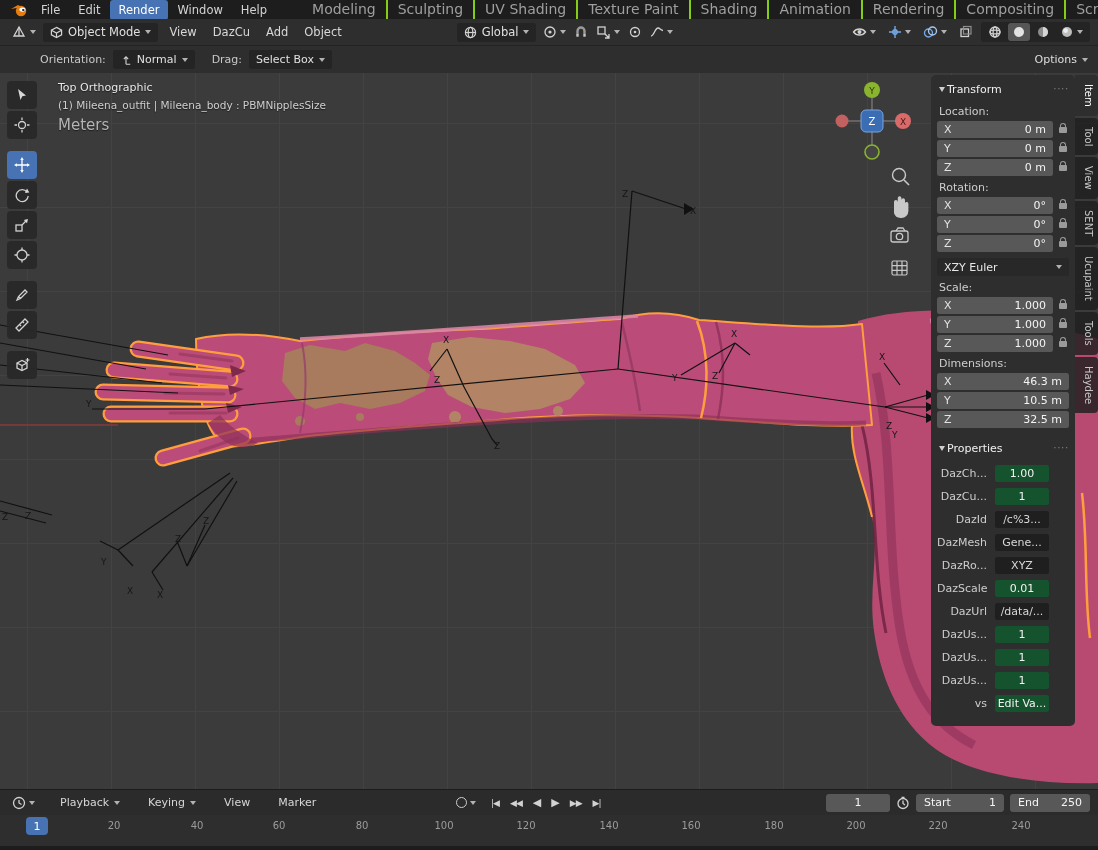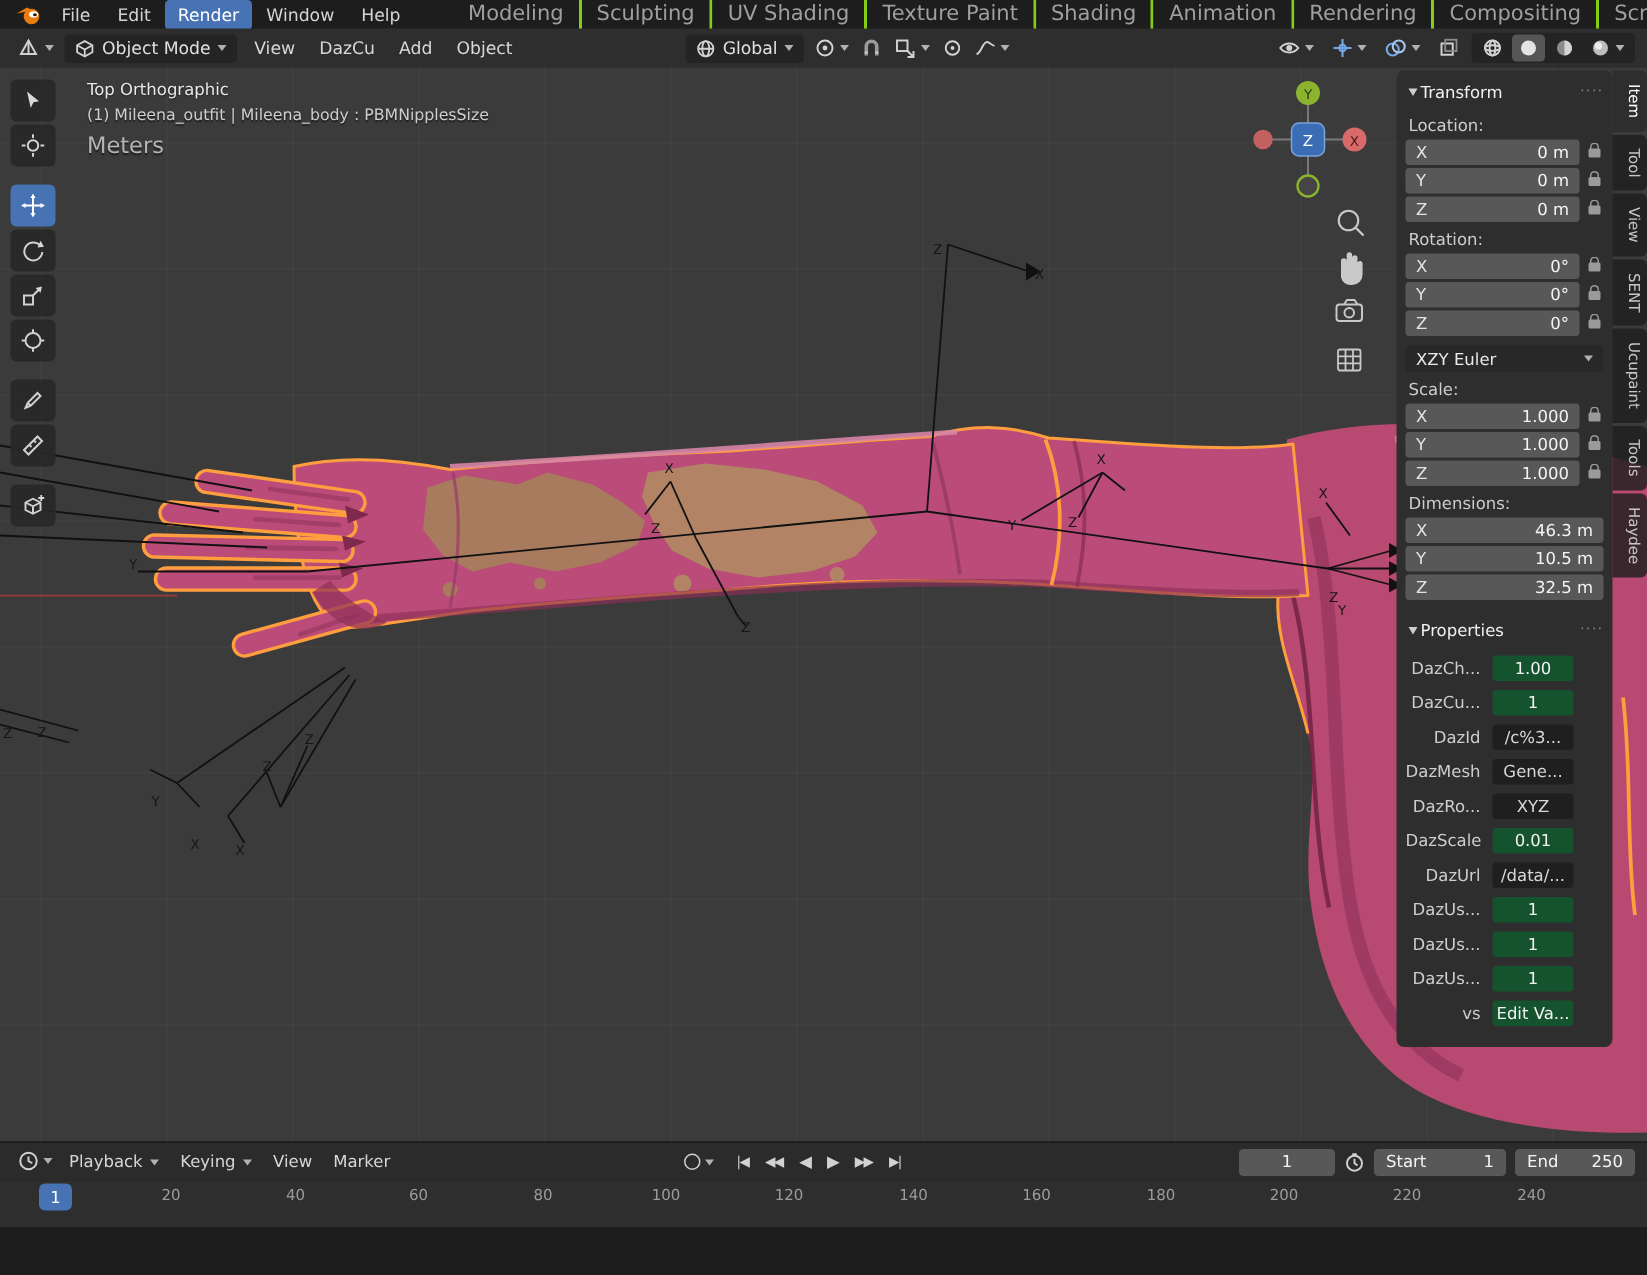--- a/index.html
+++ b/index.html
@@ -63,21 +63,21 @@
   .prop-val{width:54px;height:17px;border-radius:2.5px;display:flex;align-items:center;justify-content:center;margin-right:20px;flex:none;white-space:nowrap;overflow:hidden}
   .prop-val.num{background:#14532d;color:#f2f2f2}
   .prop-val.text{background:#1f1f1f;color:#d8d8d8}
 
   .tabstrip{position:absolute;left:1075px;top:2px;width:23px;display:flex;flex-direction:column;gap:2px}
   .side-tab{writing-mode:vertical-rl;font-size:10px;color:#c6c6c6;background:rgba(30,30,30,.82);padding:9px 4px;border-radius:0 4px 4px 0;white-space:nowrap}
   .side-tab.active{background:#2e2e2e;color:#fff}
 
   
   .playbar{height:25px;background:#2b2b2b;border-top:1px solid #1c1c1c;display:flex;align-items:center;padding:0 8px;font-size:11px;flex:none;position:relative}
-  .pb-left{display:flex;align-items:flex-start;gap:0}
+  .pb-left{display:flex;align-items:flex-end;gap:14px}
   .pmenu{display:inline-flex;align-items:center;gap:5px;padding:3px 7px;color:#d6d6d6}
   .transport{position:absolute;left:452px;display:flex;align-items:center;gap:11px}
   .tbtn{color:#d2d2d2;font-size:9px;letter-spacing:-1px;white-space:nowrap}
   .ring{width:9px;height:9px;border:1.6px solid #cfcfcf;border-radius:50%;display:inline-block}
   .pb-right{margin-left:auto;display:flex;align-items:center;gap:6px}
   .framefield{width:64px;height:18px;background:#585858;border-radius:3px;display:flex;align-items:center;justify-content:center;color:#f4f4f4}
   .sefield{height:18px;background:#585858;border-radius:3px;display:flex;align-items:center;justify-content:space-between;padding:0 8px;color:#f4f4f4}
   .sefield.start{width:72px}
   .sefield.end{width:64px}
 
@@ -241,20 +241,39 @@
           <svg width="14" height="14" viewBox="0 0 14 14">
             <circle cx="7" cy="7" r="5" fill="#bdbdbd"></circle>
               <circle cx="5.6" cy="5.6" r="2.4" fill="#ececec"></circle>
           </svg>
             <span class="chev"></span>
         </span>
       </span>
     </div>
   </div>
 
+  <div class="toolheader">
+    <span class="tlabel">Orientation:</span>
+    <span class="dd">
+      <svg width="12" height="12" viewBox="0 0 14 14">
+        <path class="ic" d="M7,12 V3 M7,12 H12 M7,3 l-2.5,3 M7,3 l2.5,3"></path>
+      </svg>
+      <span>Normal</span>
+      <span class="chev"></span>
+    </span>
+    <span class="tlabel" style="margin-left:14px">Drag:</span>
+    <span class="dd">
+      <span>Select Box</span>
+      <span class="chev"></span>
+    </span>
+    <span class="opts">
+      <span>Options</span>
+        <span class="chev"></span>
+    </span>
+  </div>
 
   <div class="viewport">
 
     <svg class="vp-svg" width="1098" height="716" viewBox="0 0 1098 716">
 
       <line x1="0" y1="352" x2="118" y2="352" stroke="#8a3a3a" stroke-width="1.5"></line>
 
       <g>
         <path d="M 858,248 C 900,236 952,234 1004,244 C 1054,254 1085,262 1098,266 L 1098,710 C 1030,712 962,700 928,670 C 896,642 880,602 874,558 C 868,516 880,478 872,444 C 864,410 850,382 852,352 C 854,318 856,284 858,248 Z" fill="#b84a72"></path>
         <path d="M 876,300 C 894,380 886,470 900,556 C 910,616 934,652 974,672" stroke="#8a2f55" stroke-width="9" opacity="0.55" fill="none"></path>

